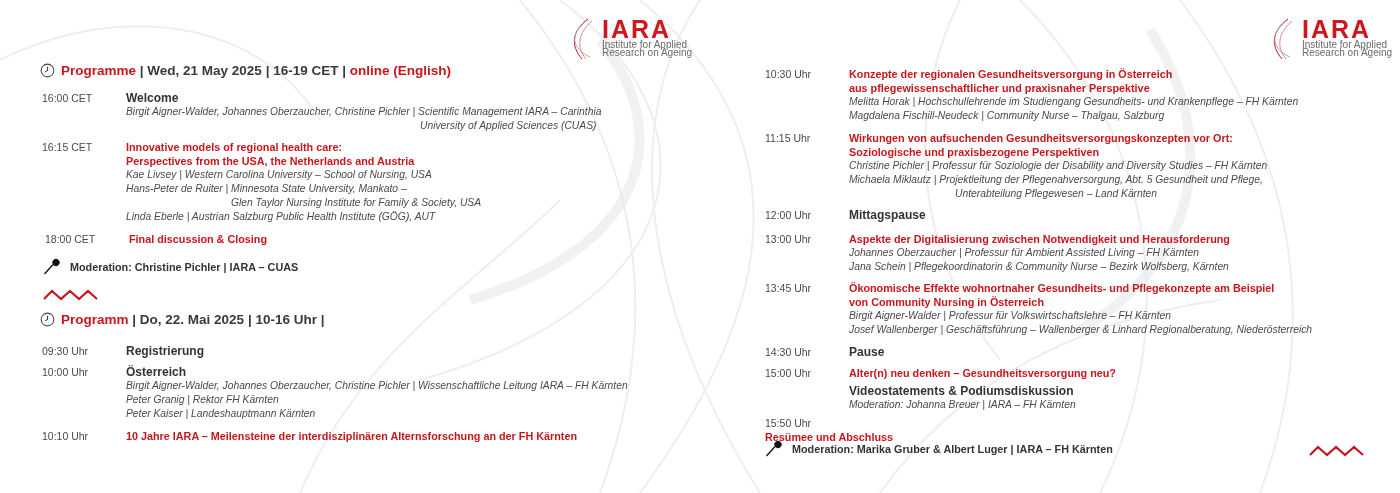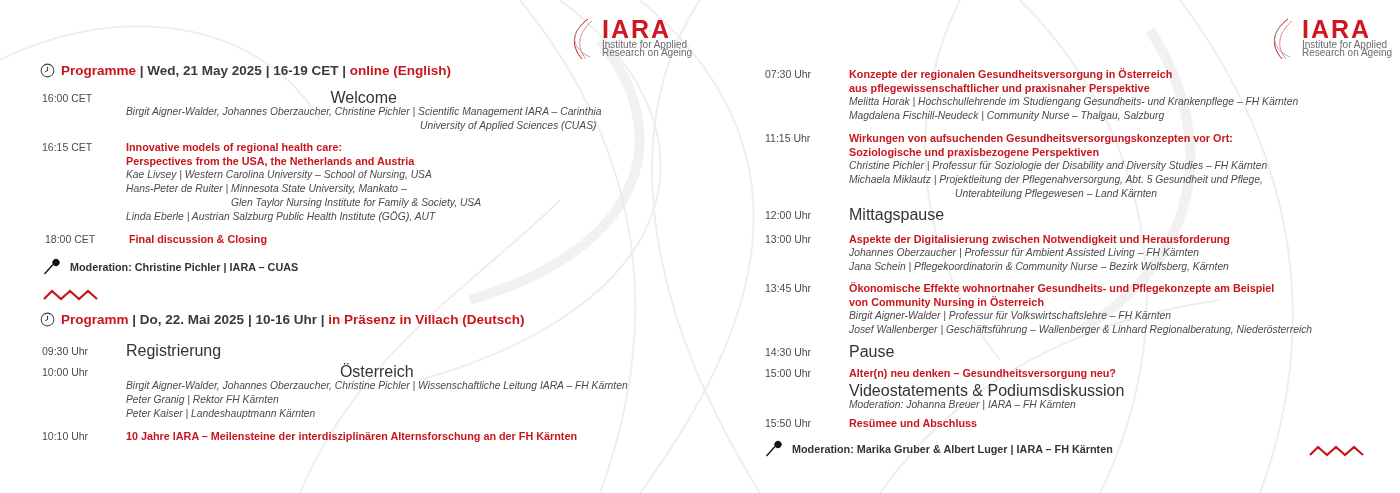--- a/index.html
+++ b/index.html
@@ -25,21 +25,21 @@
     font-size:13.5px; font-weight:bold; white-space:nowrap;
   }
   .section-head .clock { width:15px; height:15px; margin-right:6px; }
   .red { color:#c8161d; }
   .grey { color:#3a3a3a; }
 
   .row { position:absolute; display:flex; font-size:10.5px; line-height:14px; }
   .time { width:84px; flex:none; color:#4a4a4a; font-size:10.5px; }
   .content { display:flex; flex-direction:column; }
   .title-red { color:#c8161d; font-weight:bold; font-size:10.8px; }
-  .title-dark { color:#333; font-weight:normal; font-size:16px;text-align:center; }
+  .title-dark { color:#333; font-weight:bold; font-size:12px; }
   .speaker { font-style:italic; color:#4a4a4a; font-size:10.3px; white-space:nowrap; }
   .indent1 { padding-left:294px; }
   .indent2 { padding-left:105px; }
   .indent3 { padding-left:106px; }
 
   .moderation { position:absolute; display:flex; align-items:center; font-size:10.8px; font-weight:bold; color:#333; }
   .mic { width:20px; height:20px; margin-right:8px; }
   .zigzag { position:absolute; }
 </style>
 </head>
@@ -137,21 +137,20 @@
     <svg class="clock" viewBox="0 0 16 16">
       <circle cx="8" cy="8" r="6.8" fill="none" stroke="#444" stroke-width="1.1"></circle>
       <path d="M8 4 V8 L5.5 9.5" fill="none" stroke="#444" stroke-width="1.1"></path>
     </svg>
     <span class="red">Programm</span>
     <span class="grey" style="white-space:pre"> | </span>
     <span class="grey">Do, 22. Mai 2025</span>
     <span class="grey" style="white-space:pre"> | </span>
     <span class="grey">10-16 Uhr</span>
     <span class="grey" style="white-space:pre"> | </span>
-    <span class="red">in Präsenz in Villach (Deutsch)</span>
   </div>
 
   <div class="row" style="left:42px; top:344px;">
     <span class="time">09:30 Uhr</span>
     <div class="content">
       <span class="title-dark">Registrierung</span>
     </div>
   </div>
 
   <div class="row" style="left:42px; top:365px;">
@@ -181,21 +180,21 @@
       <path d="M18 6 C 4 18, 6 32, 24 40" stroke="#aaa" stroke-width="1" fill="none"></path>
     </svg>
     <div class="logo-text">
       <span class="mark">IARA</span>
       <span class="sub">Institute for Applied</span>
       <span class="sub">Research on Ageing</span>
     </div>
   </div>
 
   <div class="row" style="left:65px; top:67px;">
-    <span class="time">07:30 Uhr</span>
+    <span class="time">10:30 Uhr</span>
     <div class="content">
       <span class="title-red">Konzepte der regionalen Gesundheitsversorgung in Österreich</span>
       <span class="title-red">aus pflegewissenschaftlicher und praxisnaher Perspektive</span>
       <span class="speaker">Melitta Horak | Hochschullehrende im Studiengang Gesundheits- und Krankenpflege – FH Kärnten</span>
       <span class="speaker">Magdalena Fischill-Neudeck | Community Nurse – Thalgau, Salzburg</span>
     </div>
   </div>
 
   <div class="row" style="left:65px; top:131px;">
     <span class="time">11:15 Uhr</span>
@@ -243,21 +242,21 @@
 
   <div class="row" style="left:65px; top:366px;">
     <span class="time">15:00 Uhr</span>
     <div class="content">
       <span class="title-red">Alter(n) neu denken – Gesundheitsversorgung neu?</span>
       <span class="title-dark" style="margin-top:4px">Videostatements &amp; Podiumsdiskussion</span>
       <span class="speaker">Moderation: Johanna Breuer | IARA – FH Kärnten</span>
     </div>
   </div>
 
-  <div class="row" style="left:65px; top:416px;">
+  <div class="row" style="left:65px; top:416px;flex-direction:column;">
     <span class="time">15:50 Uhr</span>
     <div class="content">
       <span class="title-red">Resümee und Abschluss</span>
     </div>
   </div>
 
   <div class="moderation" style="left:64px; top:439px;align-items:center;">
     <svg class="mic" viewBox="0 0 20 20">
       <ellipse cx="14" cy="5.5" rx="3.6" ry="3.6" transform="rotate(45 14 5.5)" fill="#111"></ellipse>
       <path d="M11.5 8 L3 17.5 L2 16.5 L10.5 7 Z" fill="#111"></path>

